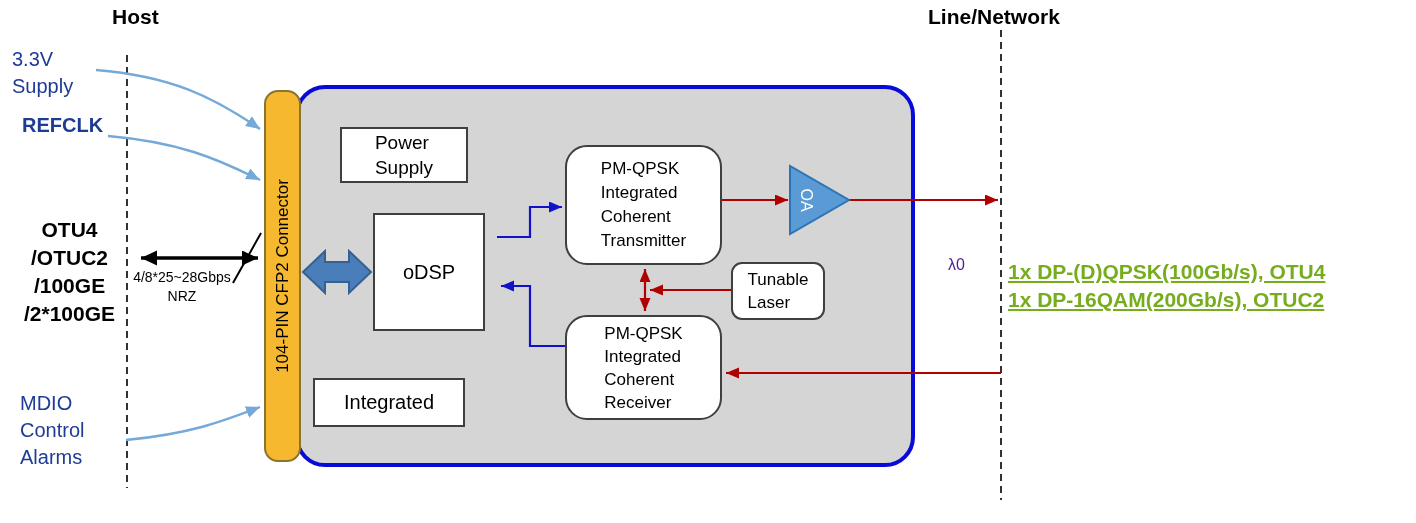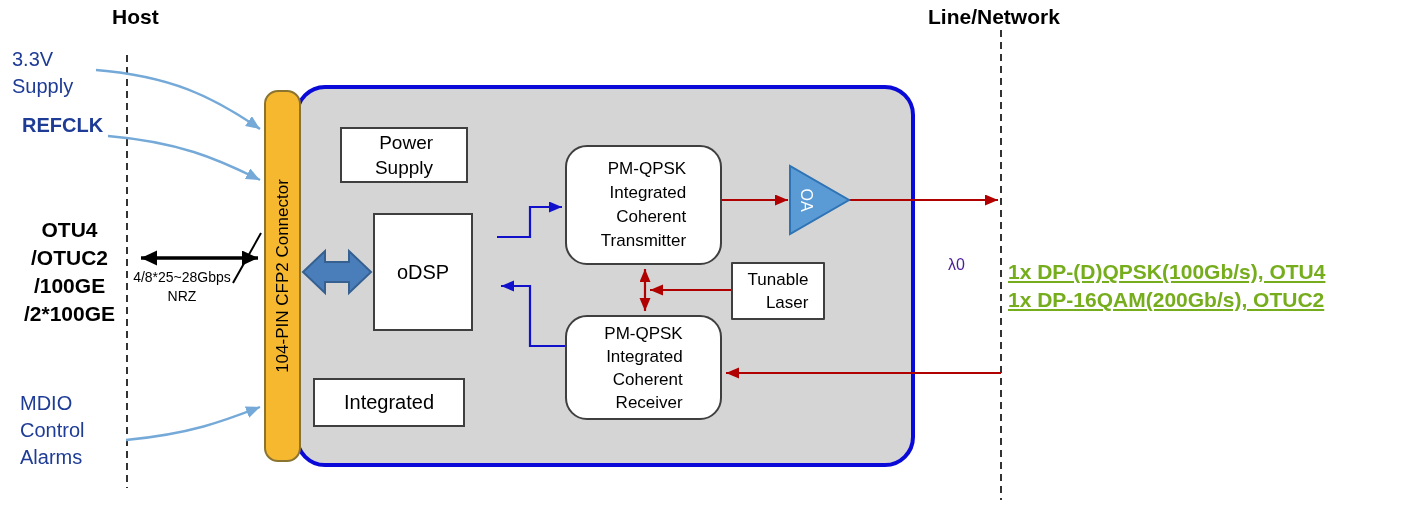--- a/index.html
+++ b/index.html
@@ -16,21 +16,21 @@
   .module-box { position:absolute; left:295px; top:85px; width:620px; height:382px;
     background:#d5d5d6; border:4px solid #0909d8; border-radius:30px; z-index:1; }
 
   .connector { position:absolute; left:264px; top:90px; width:37px; height:372px;
     background:#f5b82e; border:2px solid #8a7430; border-radius:14px; z-index:2; }
   .connector-label { position:absolute; left:97px; top:261px; width:372px; height:30px;
     transform:rotate(-90deg); transform-origin:center; text-align:center; line-height:30px;
     font-size:17px; color:#000; z-index:3; }
 
   .box { position:absolute; background:#ffffff; border:2px solid #3f3f3f; color:#000;
-    display:flex; align-items:center; justify-content:center; text-align:right;
+    display:flex; align-items:center; justify-content:center; text-align:left;
     white-space:pre-line; z-index:3; }
   .box.rounded { border-radius:22px; }
 
   .wavelength { position:absolute; left:948px; top:256px; font-size:16px; color:#4c1d95; z-index:3; }
   .rates { position:absolute; left:1008px; top:258px; color:#76ad1d; font-size:21px;
     font-weight:bold; line-height:28px; z-index:3;text-decoration:underline; }
 
   svg.overlay { position:absolute; left:0; top:0; z-index:5; pointer-events:none; }
 </style>
 </head>
@@ -54,27 +54,27 @@
 Control
 Alarms</div>
 
   <div class="module-box"></div>
 
   <div class="connector"></div>
   <div class="connector-label">104-PIN CFP2 Connector</div>
 
   <div class="box" style="left:340px; top:127px; width:128px; height:56px; font-size:19px; line-height:25px;">Power
 Supply</div>
-  <div class="box" style="left:373px; top:213px; width:100px; height:118px; font-size:20px;">oDSP</div>
+  <div class="box" style="left:373px; top:213px; width:112px; height:118px; font-size:20px;">oDSP</div>
   <div class="box" style="left:313px; top:378px; width:152px; height:49px; font-size:20px;">Integrated</div>
   <div class="box rounded" style="left:565px; top:145px; width:157px; height:120px; font-size:17px; line-height:24px;">PM-QPSK
 Integrated
 Coherent
 Transmitter</div>
-  <div class="box rounded" style="left:731px; top:262px; width:94px; height:58px; font-size:17px; line-height:23px; border-radius:1px;">Tunable
+  <div class="box rounded" style="left:731px; top:262px; width:94px; height:58px; font-size:17px; line-height:23px; border-radius:11px;">Tunable
 Laser</div>
   <div class="box rounded" style="left:565px; top:315px; width:157px; height:105px; font-size:17px; line-height:23px;">PM-QPSK
 Integrated
 Coherent
 Receiver</div>
 
   <div class="wavelength">λ0</div>
   <div class="rates">
     <div>1x DP-(D)QPSK(100Gb/s), OTU4</div>
     <div>1x DP-16QAM(200Gb/s),  OTUC2</div>

